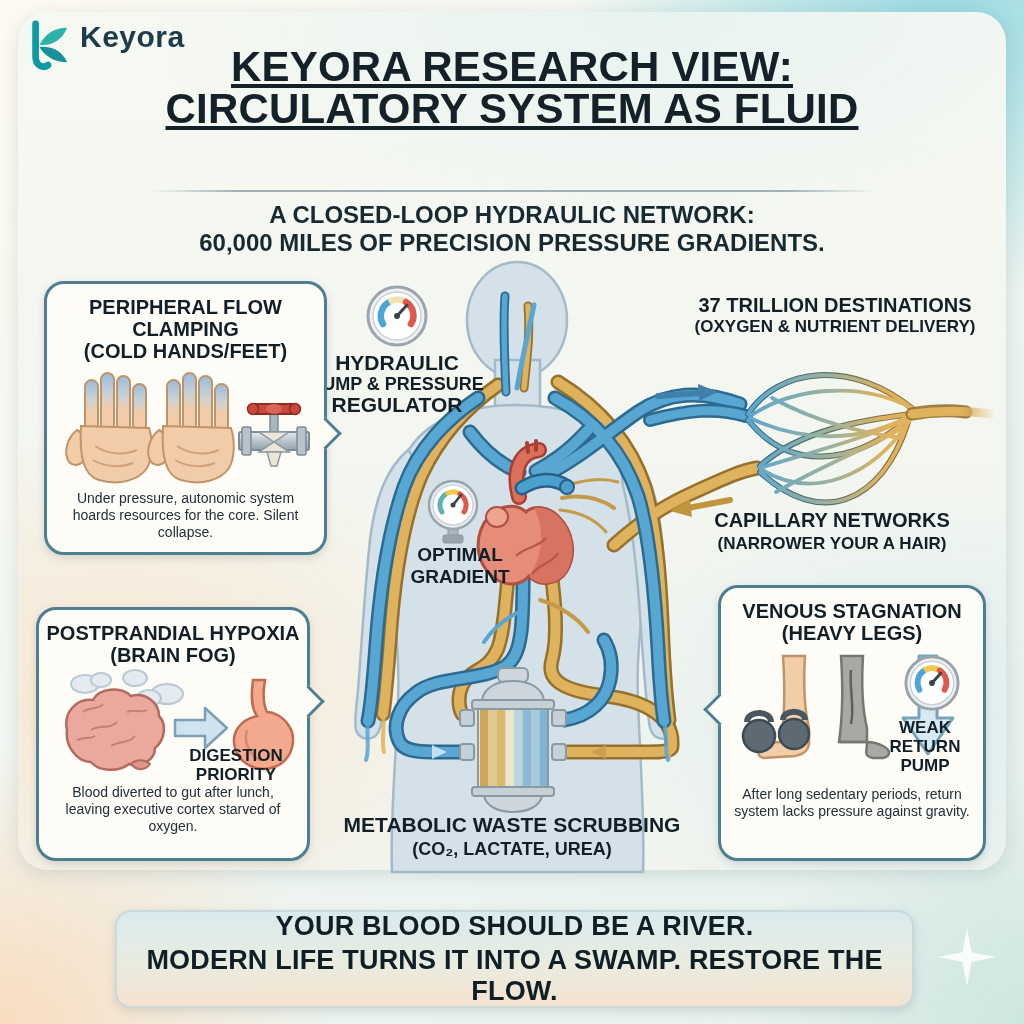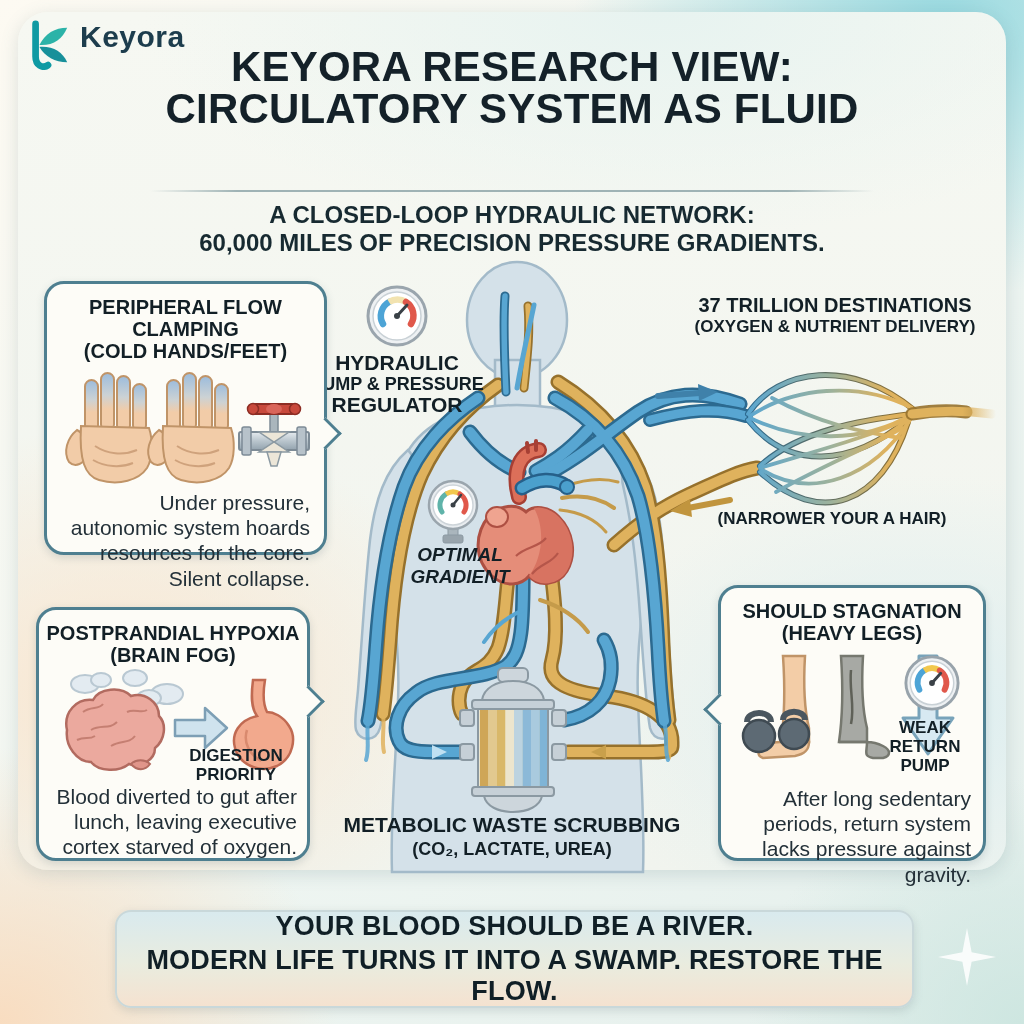--- a/index.html
+++ b/index.html
@@ -21,44 +21,44 @@
       linear-gradient(#f6f8f2,#f1f4ee);
     box-shadow:0 4px 18px rgba(80,110,120,.18);
     z-index:0;
   }
   .scene{position:absolute;left:0;top:0;z-index:1;}
   .ov{position:absolute;z-index:2;}
   
   .logo{left:26px;top:20px;display:flex;align-items:flex-start;gap:8px;}
   .logo-text{font-size:30px;font-weight:700;color:#1d3d4d;letter-spacing:.5px;}
   
-  .title{left:0;top:46px;width:100%;text-align:center;font-weight:800;font-size:42px;line-height:1.0;color:#142129;letter-spacing:.2px;}
+  .title{left:0;top:46px;width:100%;text-align:center;font-weight:800;font-size:42px;line-height:1.0;color:#142129;letter-spacing:.2px;text-decoration:underline;}
   .divider{left:150px;top:190px;width:724px;height:2px;background:linear-gradient(90deg,rgba(140,160,162,0),#9fb3b5 12%,#9fb3b5 88%,rgba(140,160,162,0));}
   .subtitle{left:0;top:201px;width:100%;text-align:center;font-weight:700;font-size:24px;line-height:1.15;color:#172a31;}
   
   .dlabel{text-align:center;font-weight:800;color:#121f26;}
   .hydraulic{left:307px;top:352px;width:180px;font-size:21px;line-height:1.08;}
   .hydraulic .mid{font-size:18px;}
   .destinations{left:655px;top:293px;width:360px;font-size:20px;line-height:1.2;}
   .destinations .sub,.capillary .sub{font-size:17px;font-weight:700;}
   .capillary{left:672px;top:508px;width:320px;font-size:20px;line-height:1.25;}
-  .optimal{left:408px;top:544px;width:104px;font-size:19px;line-height:1.15;font-style:italic;}
+  .optimal{left:408px;top:544px;width:104px;font-size:19px;line-height:1.15;}
   .waste{left:322px;top:812px;width:380px;font-size:21px;line-height:1.25;}
   .waste .sub{font-size:18px;font-weight:700;}
   
   .box{
     position:absolute;background:#fdfcf7;border:3px solid #4e7f90;border-radius:20px;
     box-shadow:0 3px 8px rgba(60,90,100,.18);z-index:3;
   }
   .box .content{position:relative;z-index:2;width:100%;height:100%;}
   .tail{position:absolute;width:20px;height:20px;background:#fdfcf7;z-index:1;}
   .tail.right{right:-13px;border-top:3px solid #4e7f90;border-right:3px solid #4e7f90;transform:rotate(45deg);}
   .tail.left{left:-13px;border-bottom:3px solid #4e7f90;border-left:3px solid #4e7f90;transform:rotate(45deg);}
   .box-title{text-align:center;font-weight:800;font-size:20px;line-height:1.1;color:#121f26;padding-top:12px;}
-  .box-body{text-align:right;font-weight:500;font-size:21px;line-height:1.2;color:#233038;}
+  .box-body{text-align:center;font-weight:500;font-size:14px;line-height:1.2;color:#233038;}
   .box1{left:44px;top:281px;width:277px;height:268px;}
   .box1 .illu{display:block;margin:6px auto 0;}
   .box1 .box-body{padding:2px 14px 0;}
   .box2{left:36px;top:607px;width:268px;height:248px;}
   .box2 .illu{display:block;margin:2px 0 0 8px;}
   .box2 .box-body{padding:0 10px;margin-top:-2px;}
   .inner-label{position:absolute;text-align:center;font-weight:800;font-size:17px;line-height:1.12;color:#121f26;}
   .box2 .inner-label{right:16px;top:136px;width:110px;}
   .box3{left:718px;top:585px;width:262px;height:270px;}
   .box3 .illu{position:absolute;left:10px;top:64px;}
@@ -294,20 +294,21 @@
   <div class="ov dlabel hydraulic">
     <div>HYDRAULIC</div>
     <div class="mid">PUMP &amp; PRESSURE</div>
     <div>REGULATOR</div>
   </div>
   <div class="ov dlabel destinations">
     <div>37 TRILLION DESTINATIONS</div>
     <div class="sub">(OXYGEN &amp; NUTRIENT DELIVERY)</div>
   </div>
   <div class="ov dlabel capillary">
+    <div>CAPILLARY NETWORKS</div>
     <div class="sub">(NARROWER YOUR A HAIR)</div>
   </div>
   <div class="ov dlabel optimal">
     <div>OPTIMAL</div>
     <div>GRADIENT</div>
   </div>
   <div class="ov dlabel waste">
     <div>METABOLIC WASTE SCRUBBING</div>
     <div class="sub">(CO₂, LACTATE, UREA)</div>
   </div>
@@ -404,21 +405,21 @@
         <div>PRIORITY</div>
       </div>
       <div class="box-body">Blood diverted to gut after lunch, leaving executive cortex starved of oxygen.</div>
     </div>
   </div>
 
   <div class="box box3">
     <div class="tail left" style="top:110px;"></div>
     <div class="content">
       <div class="box-title">
-        <div>SHOULD STAGNATION</div>
+        <div>VENOUS STAGNATION</div>
         <div>(HEAVY LEGS)</div>
       </div>
       <svg class="illu" width="230" height="130" viewBox="0 0 230 130">
         <g>
           <path d="M52,4 L74,4 C72,38 74,60 78,76 L78,90 L50,90 C54,62 54,34 52,4 Z" fill="#f3cda7" stroke="#c09468" stroke-width="2.5"></path>
           <path d="M50,90 L78,90 C78,98 74,102 64,104 L32,106 C26,104 26,98 32,94 C40,90 46,90 50,90 Z" fill="#f3cda7" stroke="#c09468" stroke-width="2.5"></path>
         </g>
         <g>
           <path d="M110,4 L132,4 C130,38 132,60 136,76 L136,90 L108,90 C112,62 112,34 110,4 Z" fill="#a7a9a4" stroke="#76786f" stroke-width="2.5"></path>
           <path d="M108,90 L136,90 C136,100 132,104 142,106 L152,106 C160,104 160,98 152,94 C144,90 140,90 136,90 Z" fill="#a7a9a4" stroke="#76786f" stroke-width="2.5"></path>

